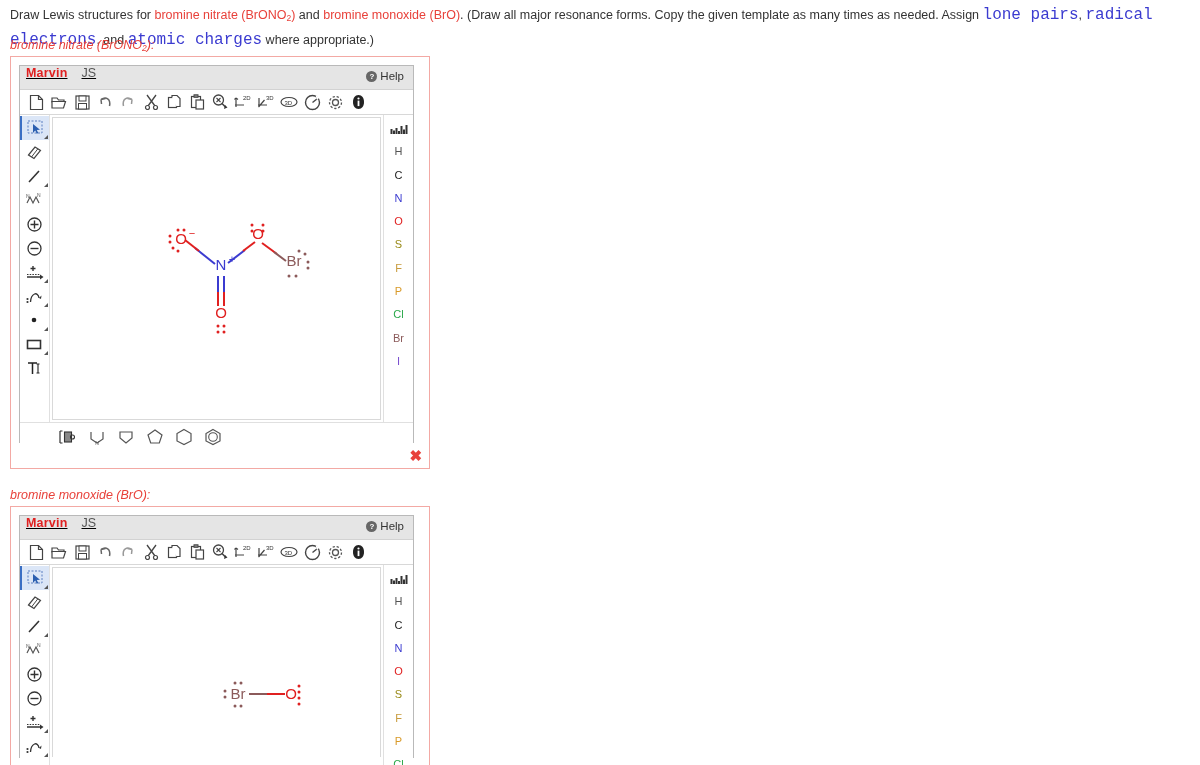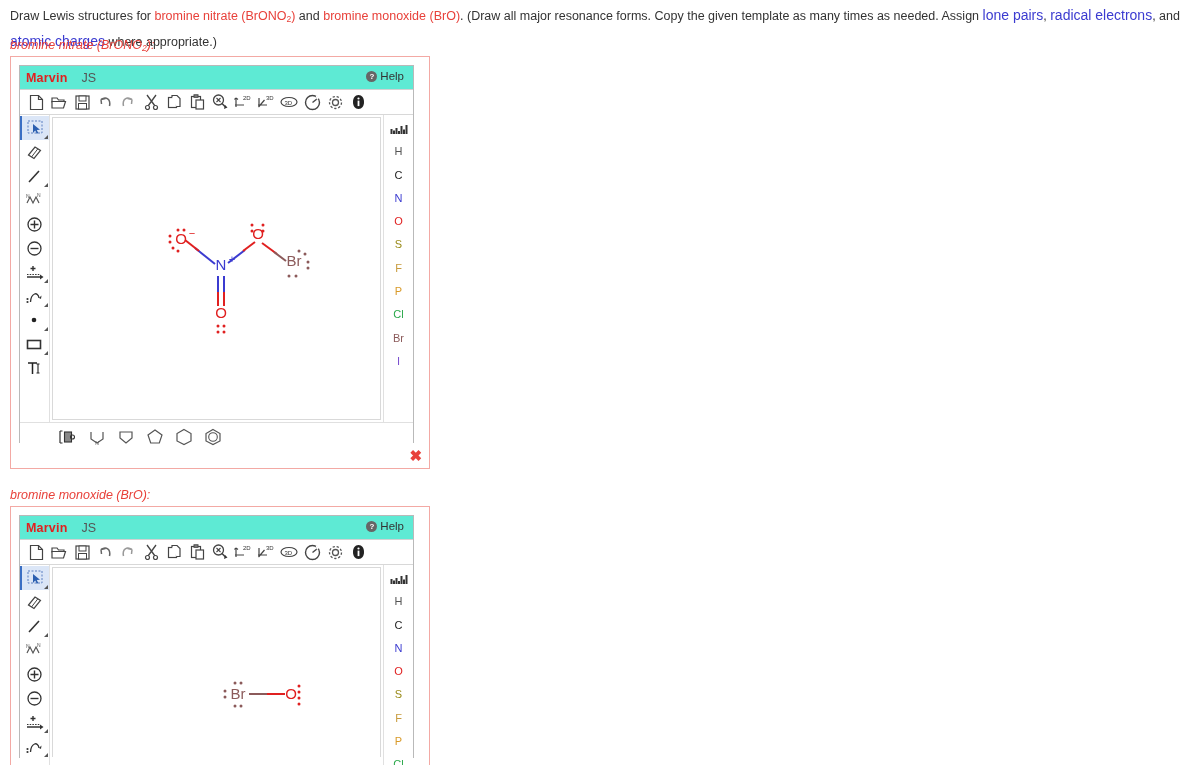--- a/index.html
+++ b/index.html
@@ -15,21 +15,21 @@
   
   #prompt {
     position: absolute;
     left: 10px; top: 4px;
     width: 1185px;
     font-size: 12.5px;
     line-height: 22px;
     color: #333333;
   }
   #prompt .hl { color: #e8413a; }
-  #prompt .blue { color: #3b3bd0; font-size: 14px; }
+  #prompt .blue { color: #3b3bd0; font-size: 16px; font-family: Liberation Mono, monospace; }
   sub { font-size: 8.5px; vertical-align: -0.25em; }
 
   .sublabel {
     position: absolute;
     left: 10px;
     font-size: 12.5px;
     color: #e8413a;
     font-style: italic;
   }
   #label-1 { top: 38px; }
@@ -52,25 +52,26 @@
     width: 395px;
     border: 1px solid #b9b9b9;
     background: #ffffff;
   }
   #marvin-1 { height: 378px; }
   #marvin-2 { height: 243px; border-bottom: none; }
 
   .marvin-title {
     height: 24px;
     border-bottom: 1px solid #d2d2d2;
-    background: #5eead4;
+    background: #e5e5e5;
     display: flex;
-    align-items: center;
+    align-items: flex-start;
     padding: 0 6px;
     position: relative;
+    text-decoration: underline;
   }
   .marvin-title .brand {
     font-weight: bold;
     color: #e02020;
     font-size: 12.5px;
     letter-spacing: 0.2px;
   }
   .marvin-title .js {
     color: #555555;
     font-size: 12.5px;

